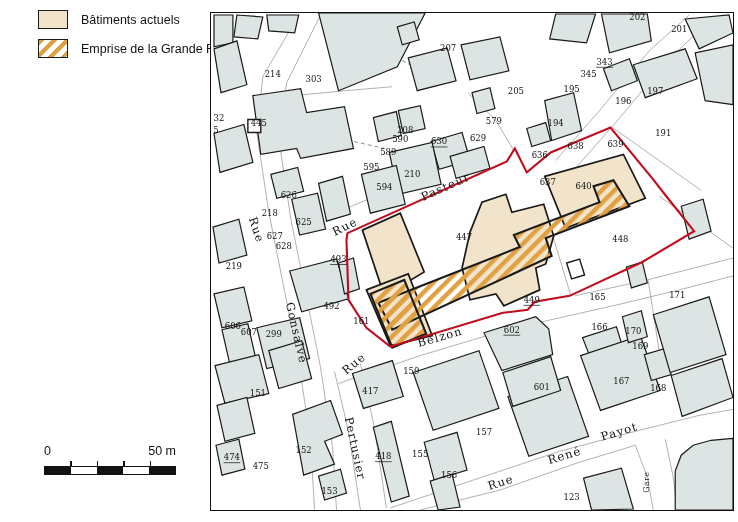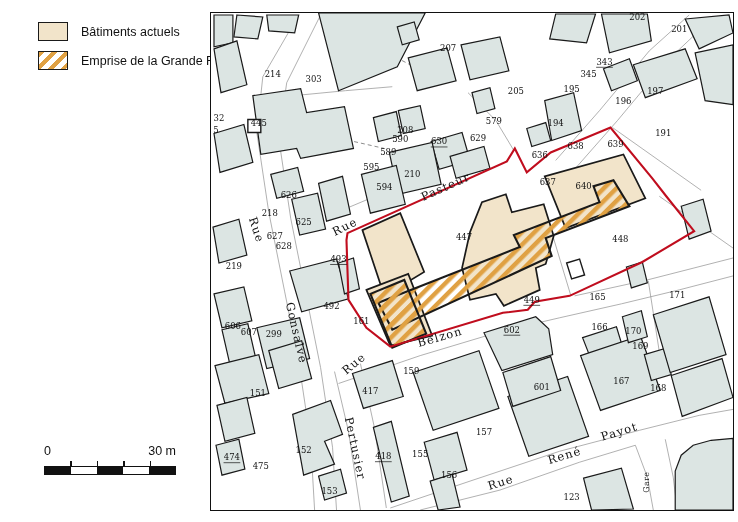--- a/index.html
+++ b/index.html
@@ -1,19 +1,19 @@
 <!DOCTYPE html>
 <html><head>
 <meta charset="utf-8">
 <style>
   html,body{margin:0;padding:0;background:#ffffff;}
   #stage{position:relative;width:738px;height:522px;background:#ffffff;overflow:hidden;
          font-family:"Liberation Sans",sans-serif;}
   
-  .legend{position:absolute;left:38px;top:22px;}
+  .legend{position:absolute;left:38px;top:10px;}
   .legend-item{display:flex;align-items:center;gap:13px;margin-bottom:10px;
                font-size:12.5px;color:#111;}
   .swatch{width:30px;height:19px;border:1.5px solid #1a1a1a;box-sizing:border-box;flex:0 0 auto;}
   .swatch-beige{background:#f2e4ca;}
   .swatch-hatch{background:repeating-linear-gradient(135deg,#e0a143 0 4px,#ffffff 4px 9px);}
   
   .scalebar{position:absolute;left:44px;top:444px;width:132px;}
   .scalebar-labels{display:flex;justify-content:space-between;font-size:12.5px;
                    color:#111;margin-bottom:3px;}
   .scalebar-ticks{position:relative;height:5px;}
@@ -38,21 +38,21 @@
     </div>
     <div class="legend-item">
       <span class="swatch swatch-hatch"></span>
       <span>Emprise de la Grande Fabrique</span>
     </div>
   </div>
 
   <div class="scalebar">
     <div class="scalebar-labels">
       <span>0</span>
-      <span>30 m</span>
+      <span>50 m</span>
     </div>
     <div class="scalebar-ticks" id="scalebar-ticks">
         <span class="tick" style="left: 20%;"></span>
         <span class="tick" style="left: 40%;"></span>
         <span class="tick" style="left: 60%;"></span>
         <span class="tick" style="left: 80%;"></span>
       </div>
     <div class="scalebar-bar" id="scalebar-bar">
         <span class="seg" style="background: rgb(17, 17, 17);"></span>
         <span class="seg" style="background: rgb(255, 255, 255);"></span>

